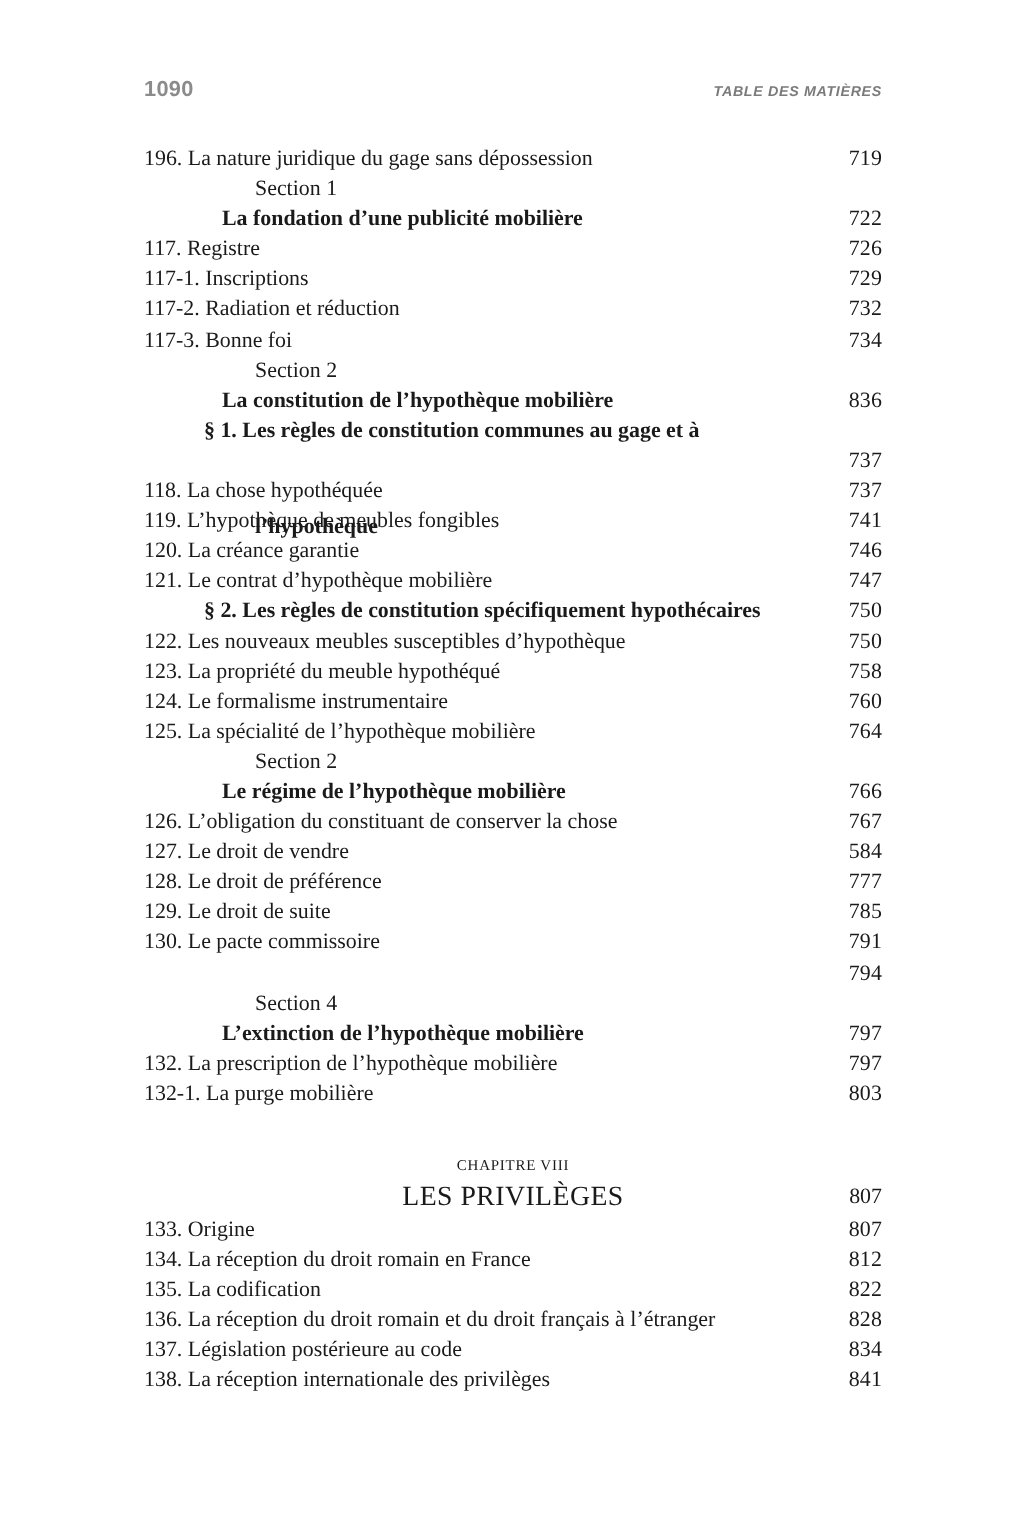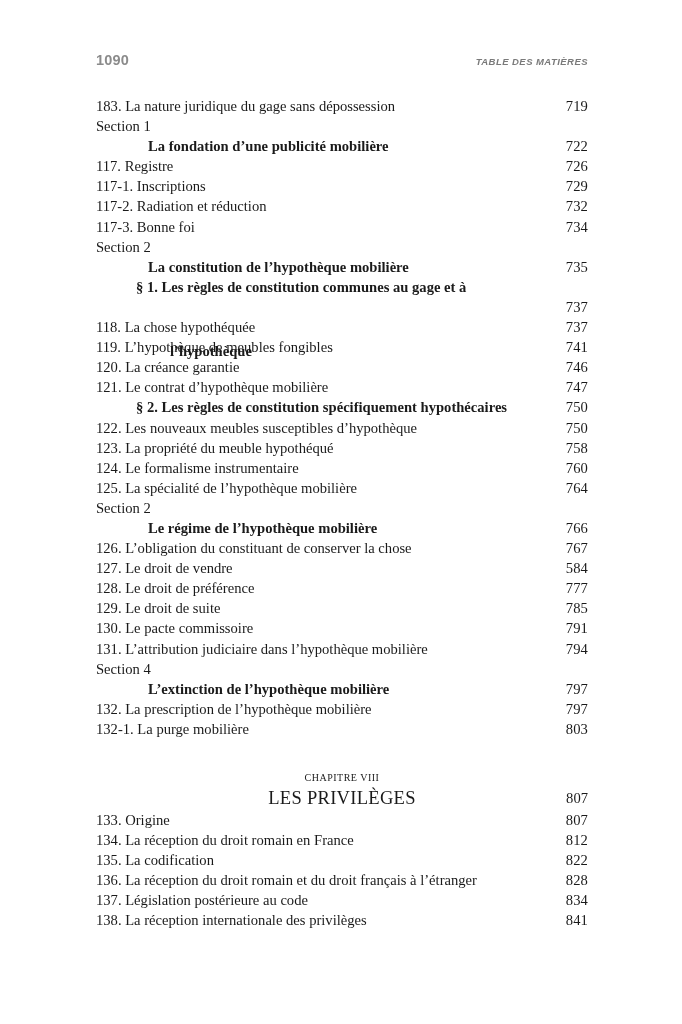--- a/index.html
+++ b/index.html
@@ -72,21 +72,21 @@
   .row .page-no {
     position: absolute;
     right: 0;
     top: 0;
     font-size: 14.6px;
     letter-spacing: 0.1px;
   }
 
   
   .lvl-entry  .label { margin-left: 0px; }
-  .lvl-secnum .label { }
+  .lvl-secnum .label { margin-left: 74px; }
   .lvl-sectitle .label { margin-left: 52px; font-weight: 700; }
   .lvl-para   .label { margin-left: 40px; font-weight: 700; }
   .lvl-paracont .label { margin-left: 74px; font-weight: 700; margin-top: 44px; }
 
   .spacer { height: 30px; }
 
   
   .chapter {
     position: relative;
     text-align: center;
@@ -120,48 +120,48 @@
 
 <div class="page">
 
   <div class="running-head">
     <span class="folio">1090</span>
     <span class="head-title">TABLE DES MATIÈRES</span>
   </div>
 
   <div class="toc">
     <div id="toc-rows-top">
-        <div class="row lvl-entry"><span class="label">183. La nature juridique du gage sans dépossession</span><span class="page-no">719</span></div>
+        <div class="row lvl-entry"><span class="label">196. La nature juridique du gage sans dépossession</span><span class="page-no">719</span></div>
         <div class="row lvl-secnum"><span class="label">Section 1</span></div>
         <div class="row lvl-sectitle"><span class="label">La fondation d’une publicité mobilière</span><span class="page-no">722</span></div>
         <div class="row lvl-entry"><span class="label">117. Registre</span><span class="page-no">726</span></div>
         <div class="row lvl-entry"><span class="label">117-1. Inscriptions</span><span class="page-no">729</span></div>
         <div class="row lvl-entry"><span class="label">117-2. Radiation et réduction</span><span class="page-no">732</span></div>
         <div class="row lvl-entry"><span class="label">117-3. Bonne foi</span><span class="page-no">734</span></div>
         <div class="row lvl-secnum"><span class="label">Section 2</span></div>
-        <div class="row lvl-sectitle"><span class="label">La constitution de l’hypothèque mobilière</span><span class="page-no">735</span></div>
+        <div class="row lvl-sectitle"><span class="label">La constitution de l’hypothèque mobilière</span><span class="page-no">836</span></div>
         <div class="row lvl-para"><span class="label">§ 1. Les règles de constitution communes au gage et à</span></div>
         <div class="row lvl-paracont"><span class="label">l’hypothèque</span><span class="page-no">737</span></div>
         <div class="row lvl-entry"><span class="label">118. La chose hypothéquée</span><span class="page-no">737</span></div>
         <div class="row lvl-entry"><span class="label">119. L’hypothèque de meubles fongibles</span><span class="page-no">741</span></div>
         <div class="row lvl-entry"><span class="label">120. La créance garantie</span><span class="page-no">746</span></div>
         <div class="row lvl-entry"><span class="label">121. Le contrat d’hypothèque mobilière</span><span class="page-no">747</span></div>
         <div class="row lvl-para"><span class="label">§ 2. Les règles de constitution spécifiquement hypothécaires</span><span class="page-no">750</span></div>
         <div class="row lvl-entry"><span class="label">122. Les nouveaux meubles susceptibles d’hypothèque</span><span class="page-no">750</span></div>
         <div class="row lvl-entry"><span class="label">123. La propriété du meuble hypothéqué</span><span class="page-no">758</span></div>
         <div class="row lvl-entry"><span class="label">124. Le formalisme instrumentaire</span><span class="page-no">760</span></div>
         <div class="row lvl-entry"><span class="label">125. La spécialité de l’hypothèque mobilière</span><span class="page-no">764</span></div>
         <div class="row lvl-secnum"><span class="label">Section 2</span></div>
         <div class="row lvl-sectitle"><span class="label">Le régime de l’hypothèque mobilière</span><span class="page-no">766</span></div>
         <div class="row lvl-entry"><span class="label">126. L’obligation du constituant de conserver la chose</span><span class="page-no">767</span></div>
         <div class="row lvl-entry"><span class="label">127. Le droit de vendre</span><span class="page-no">584</span></div>
         <div class="row lvl-entry"><span class="label">128. Le droit de préférence</span><span class="page-no">777</span></div>
         <div class="row lvl-entry"><span class="label">129. Le droit de suite</span><span class="page-no">785</span></div>
         <div class="row lvl-entry"><span class="label">130. Le pacte commissoire</span><span class="page-no">791</span></div>
-        <div class="row lvl-entry"><span class="label">131. L’attribution judiciaire dans l’hypothèque mobilière</span><span class="page-no">794</span></div>
+        <div class="row lvl-entry"><span class="page-no">794</span></div>
         <div class="row lvl-secnum"><span class="label">Section 4</span></div>
         <div class="row lvl-sectitle"><span class="label">L’extinction de l’hypothèque mobilière</span><span class="page-no">797</span></div>
         <div class="row lvl-entry"><span class="label">132. La prescription de l’hypothèque mobilière</span><span class="page-no">797</span></div>
         <div class="row lvl-entry"><span class="label">132-1. La purge mobilière</span><span class="page-no">803</span></div>
       </div>
 
     <div class="spacer"></div>
 
     <div class="chapter">
       <div class="chap-num">CHAPITRE VIII</div>

